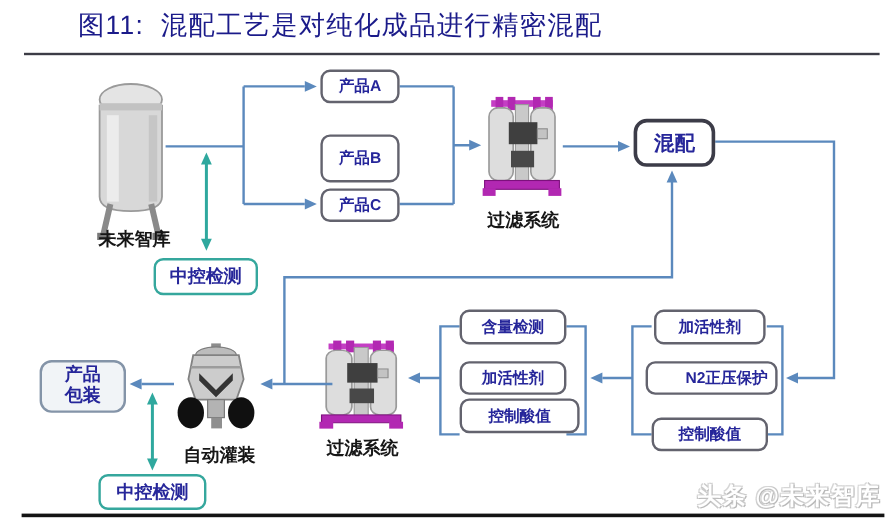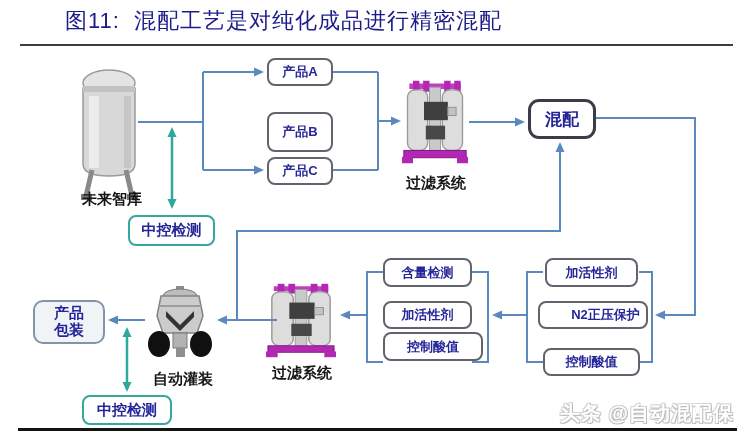--- a/index.html
+++ b/index.html
@@ -146,16 +146,16 @@
   <div class="node" style="left:383px;top:332px;width:100px;height:29px;">控制酸值</div>
 
   <div class="node teal" style="left:128px;top:215px;width:87px;height:31px;">中控检测</div>
   <div class="node teal" style="left:82px;top:395px;width:90px;height:30px;">中控检测</div>
 
   <div class="node pack" style="left:33px;top:300px;width:72px;height:44px;">
     <span>产品</span>
     <span>包装</span>
   </div>
 
-  <div class="watermark">头条 @自动混配保</div>
+  <div class="watermark">头条 @未来智库</div>
 
   <div class="bottom-rule"></div>
 </div>
 
 </body></html>

